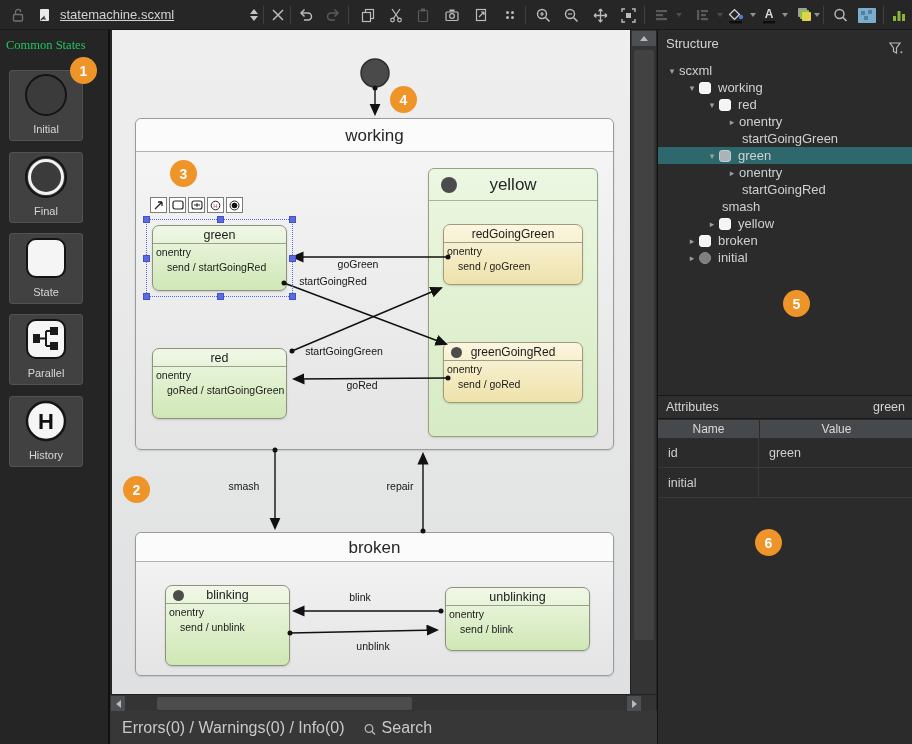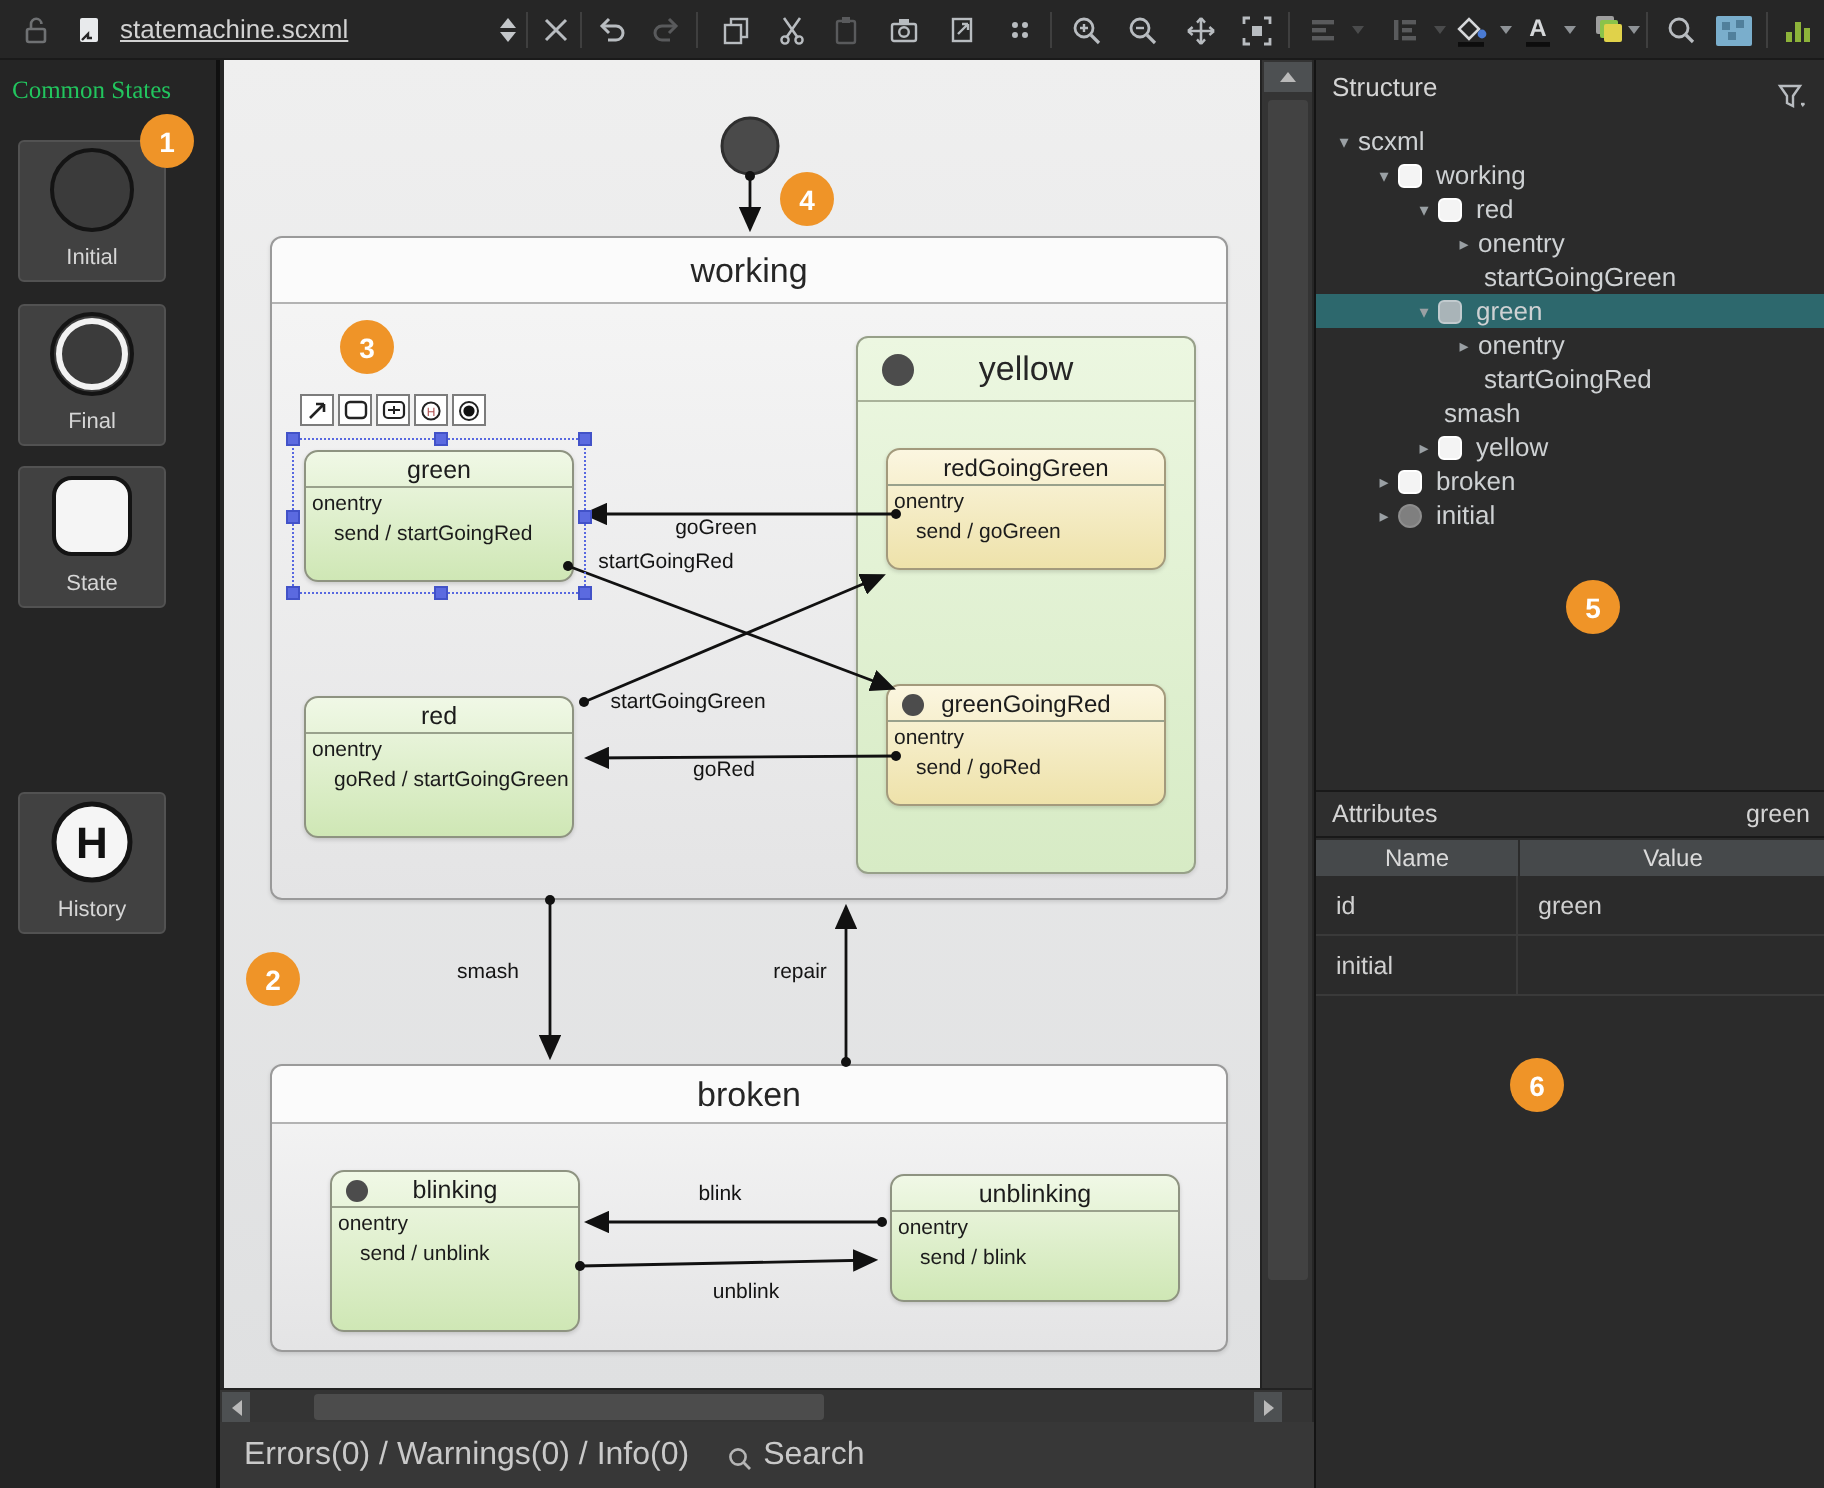--- a/index.html
+++ b/index.html
@@ -285,20 +285,33 @@
     </div>
     <div class="pal-item" style="top:122px">
       <span class="pal-icon">
         <svg width="46" height="46">
             <circle cx="23" cy="23" r="20" fill="#3b3b3b" stroke="#141414" stroke-width="2"></circle>
             <circle cx="23" cy="23" r="16.5" fill="none" stroke="#f2f2f2" stroke-width="3"></circle>
           </svg>
       </span>
       <span class="pal-label">Final</span>
     </div>
+    <div class="pal-item" style="top:284px">
+      <span class="pal-icon">
+        <svg width="46" height="46">
+            <rect x="4" y="4" width="38" height="38" rx="9" fill="#f5f5f5" stroke="#141414" stroke-width="2"></rect>
+            <rect x="10" y="18" width="7" height="9" fill="#1a1a1a"></rect>
+            <path d="M17 22.5 h6 M23 15 h4 M23 30 h4" stroke="#1a1a1a" stroke-width="2" fill="none"></path>
+            <path d="M23 15 v15" stroke="#1a1a1a" stroke-width="2"></path>
+            <rect x="27" y="11" width="8" height="8" fill="#1a1a1a"></rect>
+            <rect x="27" y="26" width="8" height="8" fill="#1a1a1a"></rect>
+          </svg>
+      </span>
+      <span class="pal-label">Parallel</span>
+    </div>
     <div class="pal-item" style="top:366px">
       <span class="pal-icon">
         <svg width="46" height="46">
             <circle cx="23" cy="23" r="19" fill="#f5f5f5" stroke="#141414" stroke-width="2.5"></circle>
             <text x="23" y="31" text-anchor="middle" font-size="22" font-weight="bold" fill="#111" font-family="Liberation Sans, sans-serif">H</text>
           </svg>
       </span>
       <span class="pal-label">History</span>
     </div>
   </div>

